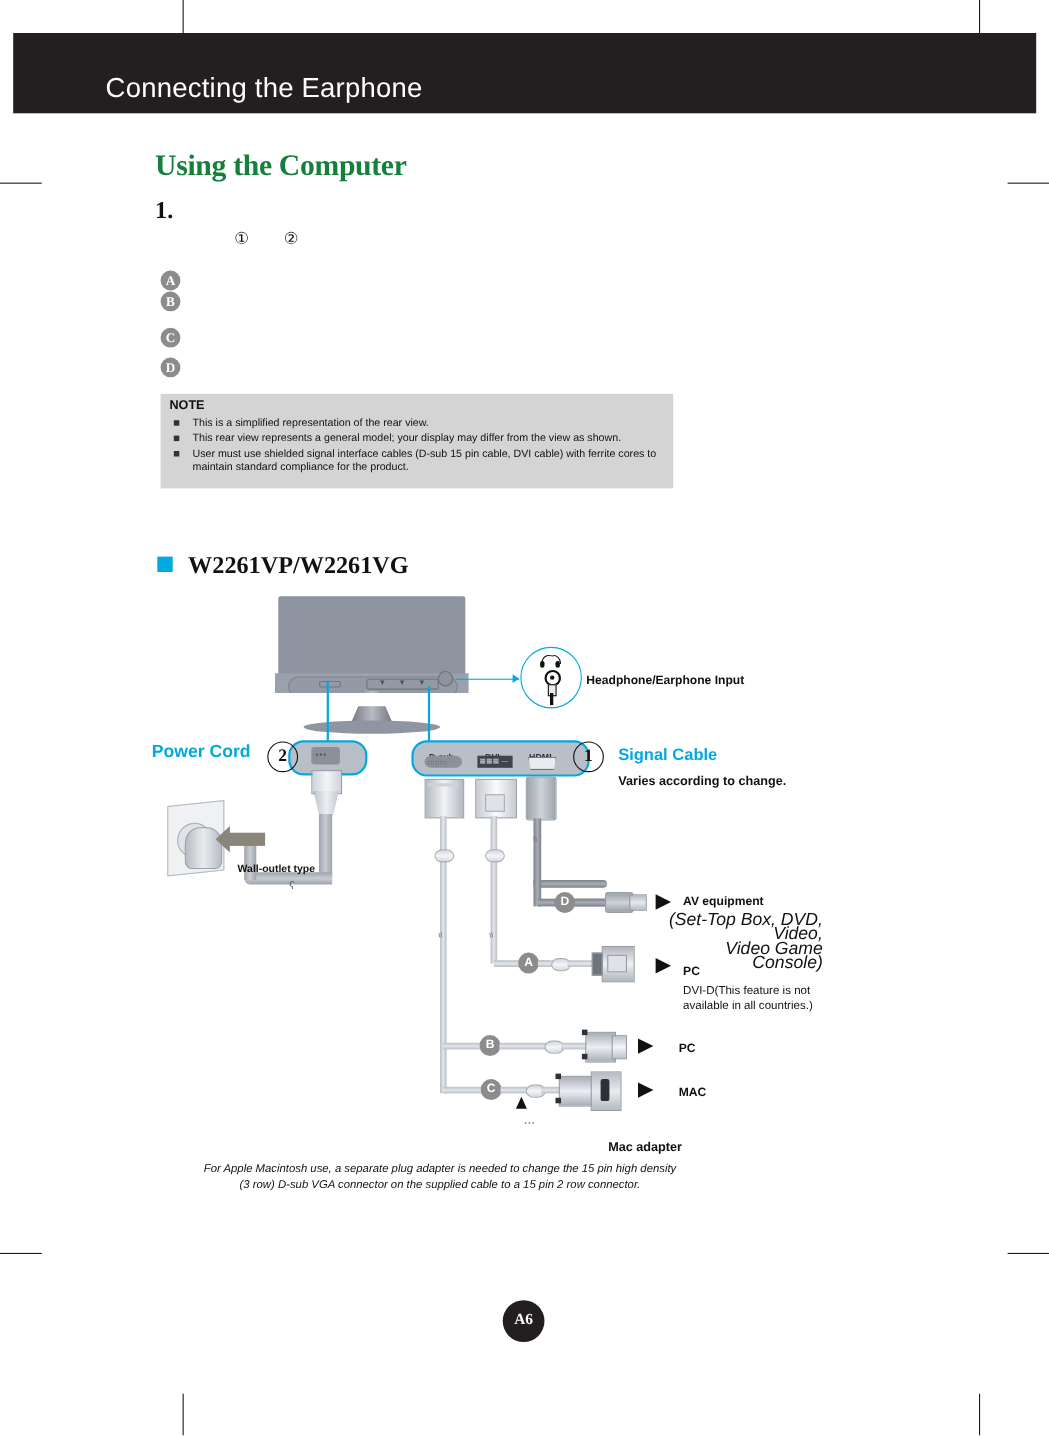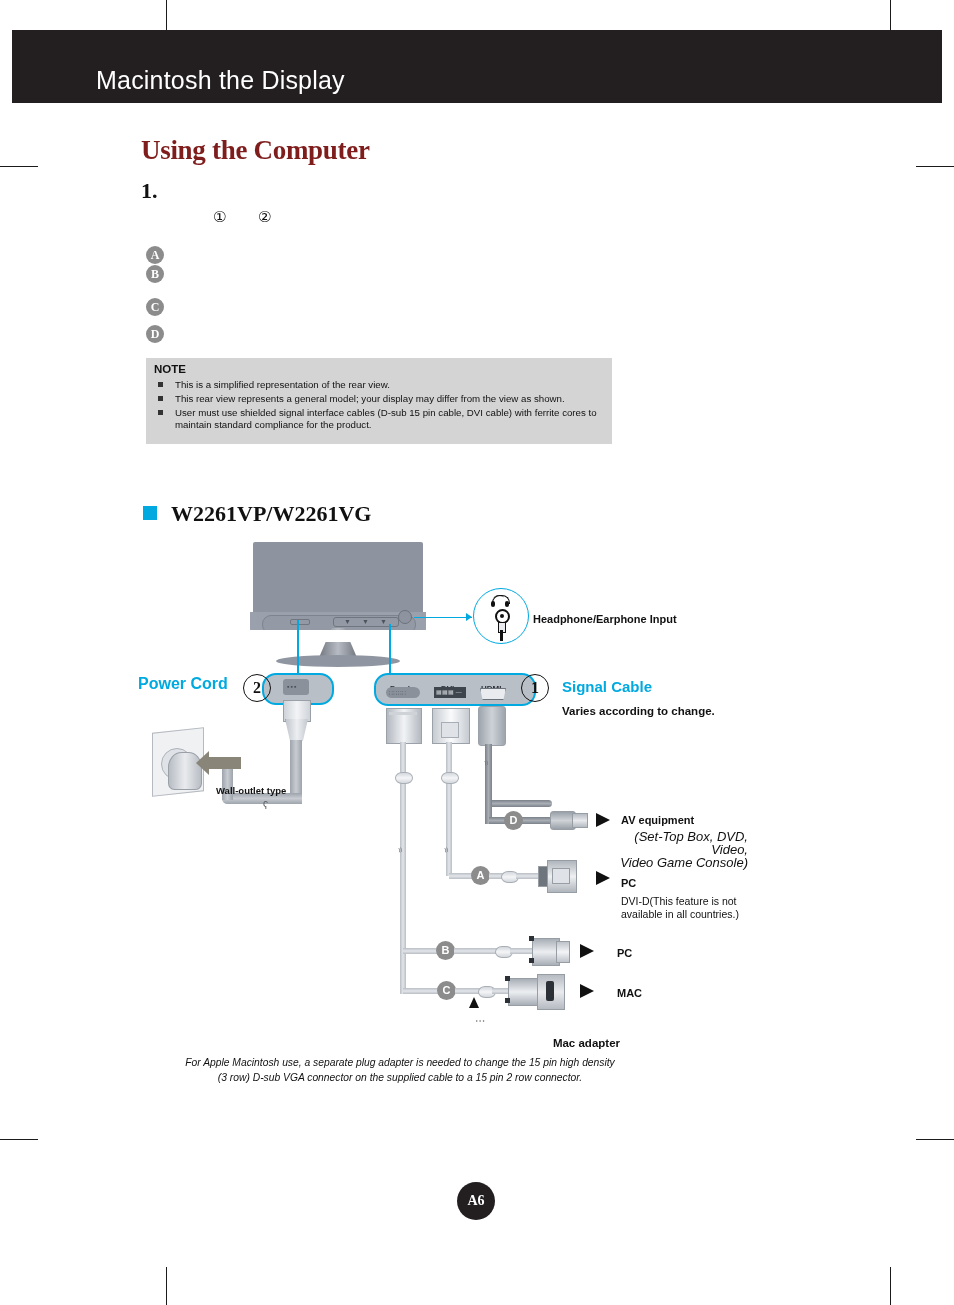--- a/index.html
+++ b/index.html
@@ -8,21 +8,21 @@
   .crop{position:absolute;background:#1b1b1b;}
   .crop.v{width:1px;height:38px;}
   .crop.h{height:1px;width:38px;}
 
   
   #header{position:absolute;left:12px;top:30px;width:930px;height:73px;background:#231f20;}
   #header-title{position:absolute;left:96px;top:66px;font-size:25px;color:#fff;letter-spacing:.2px;}
 
   
   #sec-title{position:absolute;left:141px;top:135px;font-family:"Liberation Serif",serif;
-             font-weight:bold;font-size:27px;color:#7f1d1d;letter-spacing:-.3px;}
+             font-weight:bold;font-size:27px;color:#15803d;letter-spacing:-.3px;}
   #step-num{position:absolute;left:141px;top:178px;font-family:"Liberation Serif",serif;
             font-weight:bold;font-size:22px;color:#111;}
   .circnum{position:absolute;font-size:15px;color:#111;font-family:"DejaVu Sans",sans-serif;}
   #cn1{left:213px;top:208px;}
   #cn2{left:258px;top:208px;}
 
   .badge{position:absolute;width:18px;height:18px;border-radius:50%;background:#8c8c8c;
          color:#fff;font-family:"Liberation Serif",serif;font-weight:bold;font-size:12px;
          text-align:center;line-height:18px;}
   #bA{left:146px;top:246px;} #bB{left:146px;top:265px;}
@@ -151,21 +151,21 @@
            border:1px solid #a8aeb5;border-radius:7px/50%;}
   .brk{position:absolute;font-size:9px;color:#6b7078;transform:rotate(72deg);}
 
   .cbadge{position:absolute;width:19px;height:19px;border-radius:50%;background:#8c8c8c;color:#fff;
           font-size:11px;font-weight:bold;text-align:center;line-height:19px;
           font-family:"Liberation Sans",sans-serif;}
   .blkarrow{position:absolute;width:0;height:0;border-left:14px solid #111;
             border-top:7px solid transparent;border-bottom:7px solid transparent;}
   .dev-t{position:absolute;font-size:11px;font-weight:bold;color:#111;}
   .dev-s{position:absolute;font-size:10.5px;color:#111;line-height:13px;}
-  .dev-i{position:absolute;font-size:13px;font-style:italic;color:#111;line-height:13px;text-align:right;}
+  .dev-i{position:absolute;font-size:16px;font-style:italic;color:#111;line-height:13px;text-align:right;}
 
   
   .econ{position:absolute;background:linear-gradient(180deg,#b0b6bd,#eef0f2,#b0b6bd);
         border:1px solid #979da4;}
 
   
   #mac-t{position:absolute;left:0;top:1037px;width:620px;text-align:right;
          font-size:11.5px;font-weight:bold;color:#111;}
   #mac-c{position:absolute;left:180px;top:1055px;width:440px;text-align:center;
          font-size:10.3px;font-style:italic;color:#111;line-height:15px;}
@@ -186,21 +186,21 @@
 <div class="crop v" style="left:166px;top:0;"></div>
 <div class="crop h" style="left:0;top:166px;"></div>
 <div class="crop v" style="left:890px;top:0;"></div>
 <div class="crop h" style="left:916px;top:166px;"></div>
 <div class="crop v" style="left:166px;top:1267px;"></div>
 <div class="crop h" style="left:0;top:1139px;"></div>
 <div class="crop v" style="left:890px;top:1267px;"></div>
 <div class="crop h" style="left:916px;top:1139px;"></div>
 
 <div id="header"></div>
-<div id="header-title">Macintosh the Display</div>
+<div id="header-title">Connecting the Earphone</div>
 
 <div id="sec-title">Using the Computer</div>
 <div id="step-num">1.</div>
 <div class="circnum" id="cn1">①</div>
 <div class="circnum" id="cn2">②</div>
 
 <div class="badge" id="bA">A</div>
 <div class="badge" id="bB">B</div>
 <div class="badge" id="bC">C</div>
 <div class="badge" id="bD">D</div>

